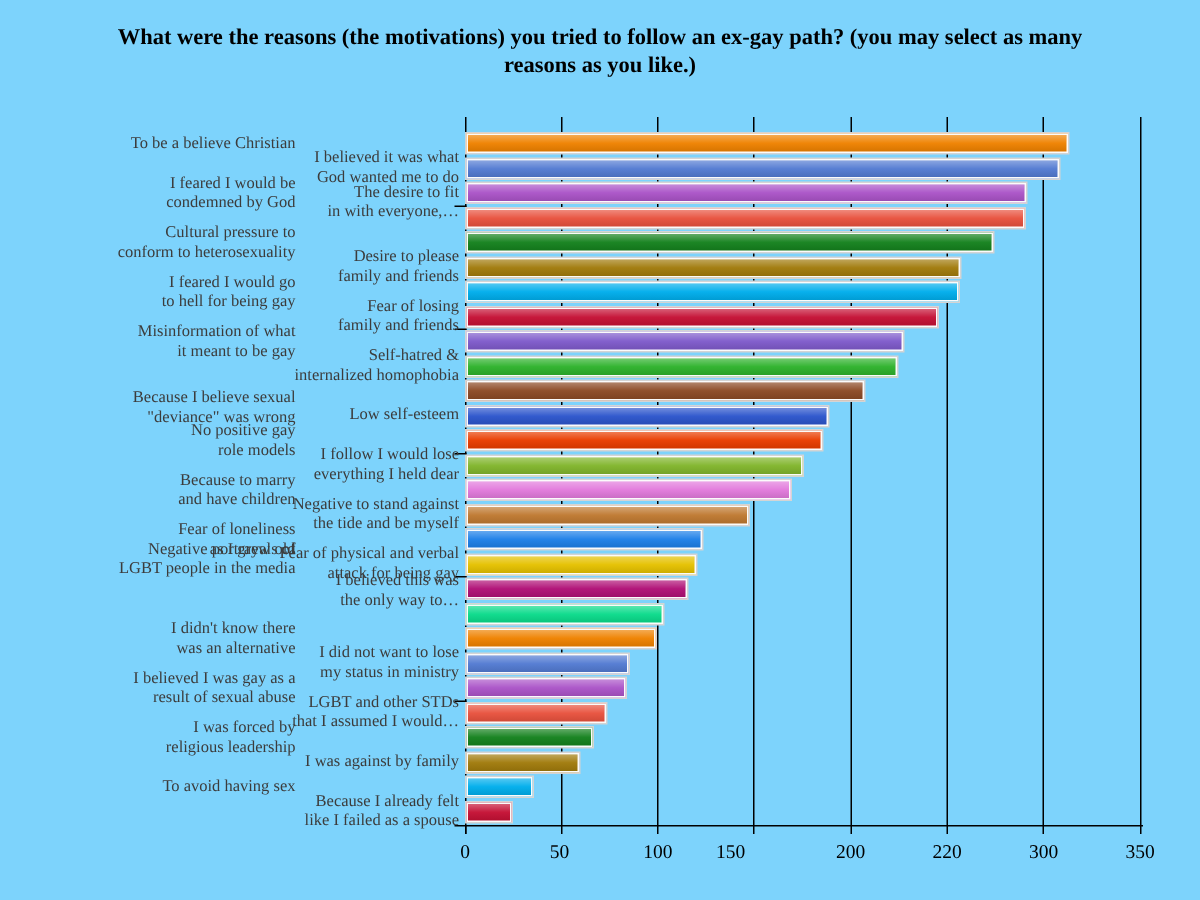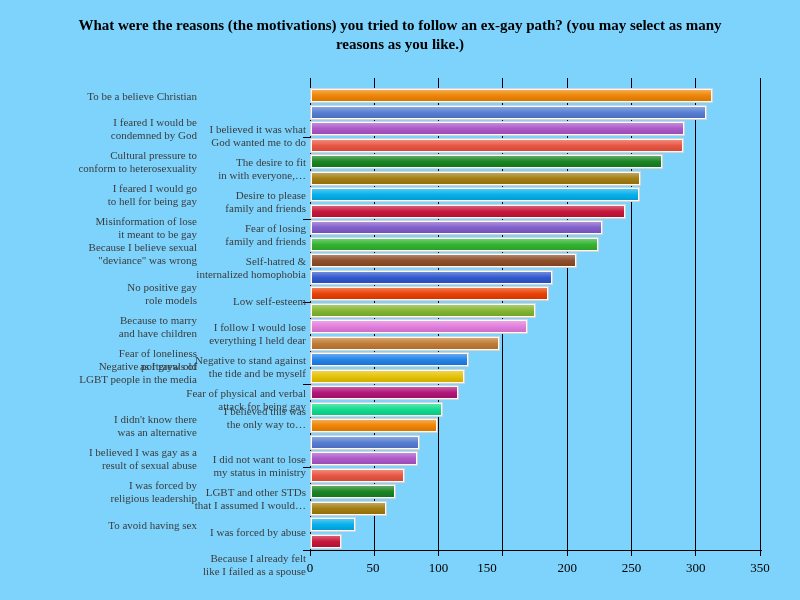--- a/index.html
+++ b/index.html
@@ -16,21 +16,21 @@
   .x-tick-label{position:absolute;top:482px;width:44px;margin-left:-22px;text-align:center;
                 font-size:13px;color:#000;}
   .cat-tick{position:absolute;left:-7px;width:8px;height:1px;background:#000;}
   .bar{position:absolute;left:1px;height:13px;box-sizing:border-box;
        border:1px solid #fbfbfb;box-shadow:0 0 0 1px #d4d4d4;
        background-image:linear-gradient(to bottom,rgba(255,255,255,0.32) 0%,
                         rgba(255,255,255,0.03) 50%,rgba(0,0,0,0.10) 100%);}
   .bar-label{position:absolute;text-align:right;font-size:11px;line-height:13px;
              color:#3c3c3c;white-space:pre-line;transform:translateY(-50%);}
   .bar-label.outer{right:603px;width:190px;}
-  .bar-label.inner{right:494px;width:170px;margin-top:24px;}
+  .bar-label.inner{right:494px;width:170px;}
 </style>
 </head>
 <body>
 
 <div class="chart">
   <div class="title">
     <span>What were the reasons (the motivations) you tried to follow an ex-gay path? (you may select as many reasons as you like.)</span>
   </div>
   <div class="plot" id="plot">
       <div class="x-tick" style="left: -0.5px;"></div>
@@ -42,21 +42,21 @@
       <div class="x-tick" style="left: 128.071px;"></div>
       <div class="x-tick-label" style="left: 128.571px;">100</div>
       <div class="gridline" style="left: 192.357px;"></div>
       <div class="x-tick" style="left: 192.357px;"></div>
       <div class="x-tick-label" style="left: 177px;">150</div>
       <div class="gridline" style="left: 256.643px;"></div>
       <div class="x-tick" style="left: 256.643px;"></div>
       <div class="x-tick-label" style="left: 257.143px;">200</div>
       <div class="gridline" style="left: 320.929px;"></div>
       <div class="x-tick" style="left: 320.929px;"></div>
-      <div class="x-tick-label" style="left: 321.429px;">250</div>
+      <div class="x-tick-label" style="left: 321.429px;">220</div>
       <div class="gridline" style="left: 385.214px;"></div>
       <div class="x-tick" style="left: 385.214px;"></div>
       <div class="x-tick-label" style="left: 385.714px;">300</div>
       <div class="gridline" style="left: 449.5px;"></div>
       <div class="x-tick" style="left: 449.5px;"></div>
       <div class="x-tick-label" style="left: 450px;">350</div>
       <div class="y-axis"></div>
       <div class="x-axis"></div>
       <div class="cat-tick" style="top: 58.5px;"></div>
       <div class="cat-tick" style="top: 141px;"></div>
@@ -91,35 +91,35 @@
       <div class="bar" style="top: 423.5px; width: 74.8571px; height: 13px; background-color: rgb(161, 123, 12);"></div>
       <div class="bar" style="top: 440px; width: 44px; height: 13px; background-color: rgb(0, 174, 236);"></div>
       <div class="bar" style="top: 456.5px; width: 29.8571px; height: 13px; background-color: rgb(197, 17, 53);"></div>
     </div>
   <div id="labels">
       <div class="bar-label outer" style="top: 95.5px;">To be a believe Christian</div>
       <div class="bar-label inner" style="top: 112px;">I believed it was what
 God wanted me to do</div>
       <div class="bar-label outer" style="top: 128.5px;">I feared I would be
 condemned by God</div>
-      <div class="bar-label inner" style="top: 145px;">The desire to fit
+      <div class="bar-label inner" style="top: 135px;">The desire to fit
 in with everyone,…</div>
       <div class="bar-label outer" style="top: 161.5px;">Cultural pressure to
 conform to heterosexuality</div>
       <div class="bar-label inner" style="top: 178px;">Desire to please
 family and friends</div>
       <div class="bar-label outer" style="top: 194.5px;">I feared I would go
 to hell for being gay</div>
       <div class="bar-label inner" style="top: 211px;">Fear of losing
 family and friends</div>
-      <div class="bar-label outer" style="top: 227.5px;">Misinformation of lose
+      <div class="bar-label outer" style="top: 227.5px;">Misinformation of what
 it meant to be gay</div>
       <div class="bar-label inner" style="top: 244px; text-align: right;">Self-hatred &amp;
 internalized homophobia</div>
-      <div class="bar-label outer" style="top: 254px;">Because I believe sexual
+      <div class="bar-label outer" style="top: 272px;">Because I believe sexual
 "deviance" was wrong</div>
       <div class="bar-label inner" style="top: 277px;">Low self-esteem</div>
       <div class="bar-label outer" style="top: 293.5px;">No positive gay
 role models</div>
       <div class="bar-label inner" style="top: 310px;">I follow I would lose
 everything I held dear</div>
       <div class="bar-label outer" style="top: 326.5px;">Because to marry
 and have children</div>
       <div class="bar-label inner" style="top: 343px;">Negative to stand against
 the tide and be myself</div>
@@ -134,18 +134,18 @@
       <div class="bar-label outer" style="top: 425.5px;">I didn't know there
 was an alternative</div>
       <div class="bar-label inner" style="top: 442px;">I did not want to lose
 my status in ministry</div>
       <div class="bar-label outer" style="top: 458.5px;">I believed I was gay as a
 result of sexual abuse</div>
       <div class="bar-label inner" style="top: 475px;">LGBT and other STDs
 that I assumed I would…</div>
       <div class="bar-label outer" style="top: 491.5px;">I was forced by
 religious leadership</div>
-      <div class="bar-label inner" style="top: 508px;">I was forced by abuse</div>
+      <div class="bar-label inner" style="top: 508px;">I was against by family</div>
       <div class="bar-label outer" style="top: 524.5px;">To avoid having sex</div>
       <div class="bar-label inner" style="top: 541px;">Because I already felt
 like I failed as a spouse</div>
     </div>
 </div>
 
 </body></html>

